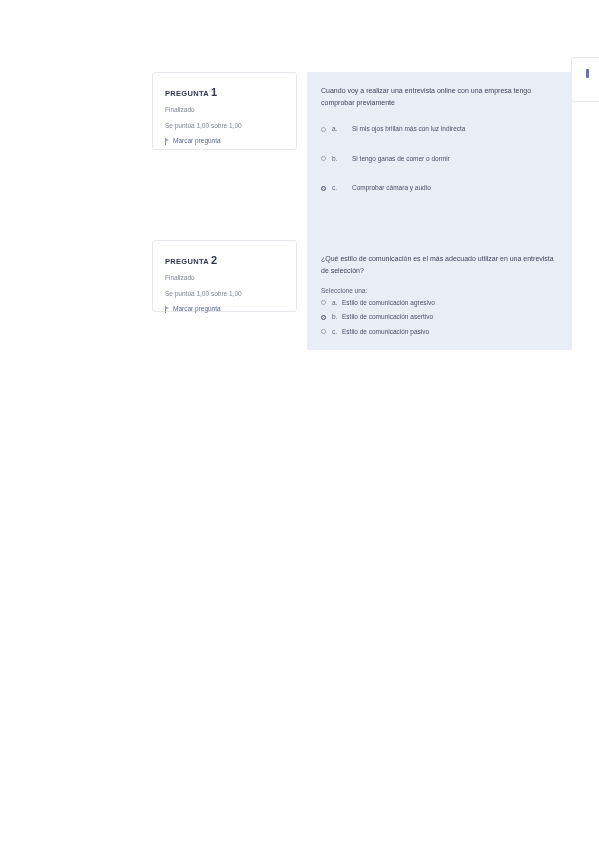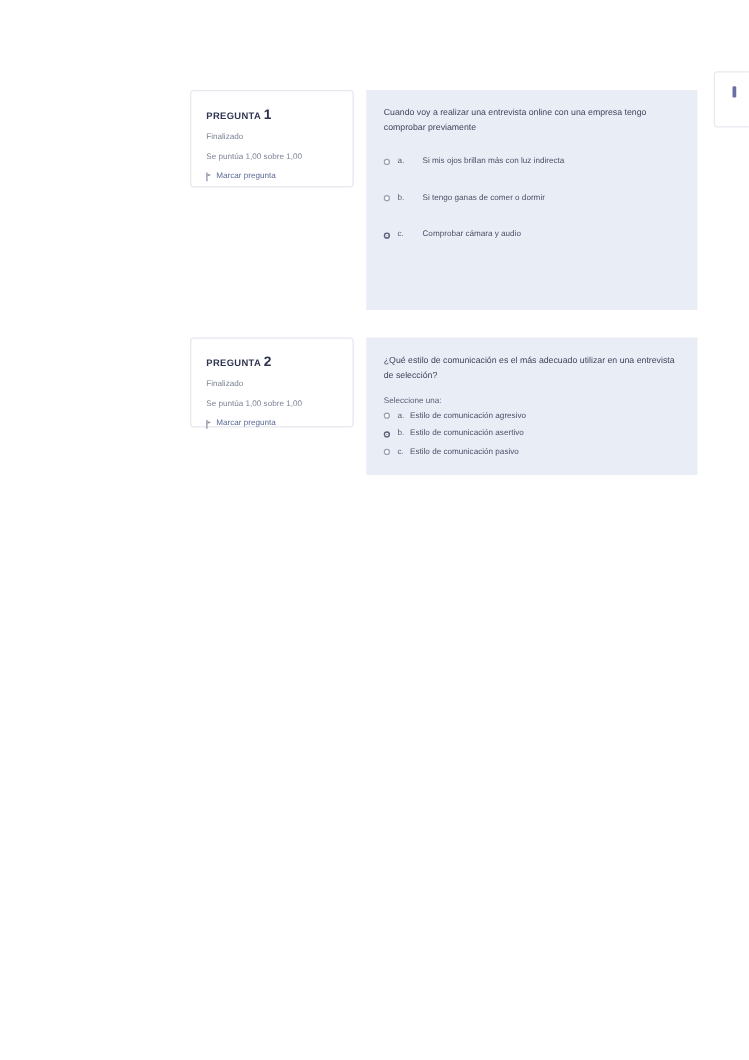--- a/index.html
+++ b/index.html
@@ -45,24 +45,24 @@
     border-radius: 1px;
   }
 
   
   .qblock {
     position: absolute;
     display: flex;
     align-items: flex-start;
   }
   #qblock-1 { left: 152px; top: 72px; }
-  #qblock-2 { left: 152px; top: 270px; }
+  #qblock-2 { left: 152px; top: 240px; }
 
   .qinfo {
-    width: 131px;
+    width: 145px;
     background: #ffffff;
     border: 1px solid #e6e8ee;
     border-radius: 3px;
     box-sizing: border-box;
     padding: 14px 12px 23px 12px;
   }
   #qblock-1 .qinfo { height: 78px; }
   #qblock-2 .qinfo { height: 72px; }
 
   .q-title {

